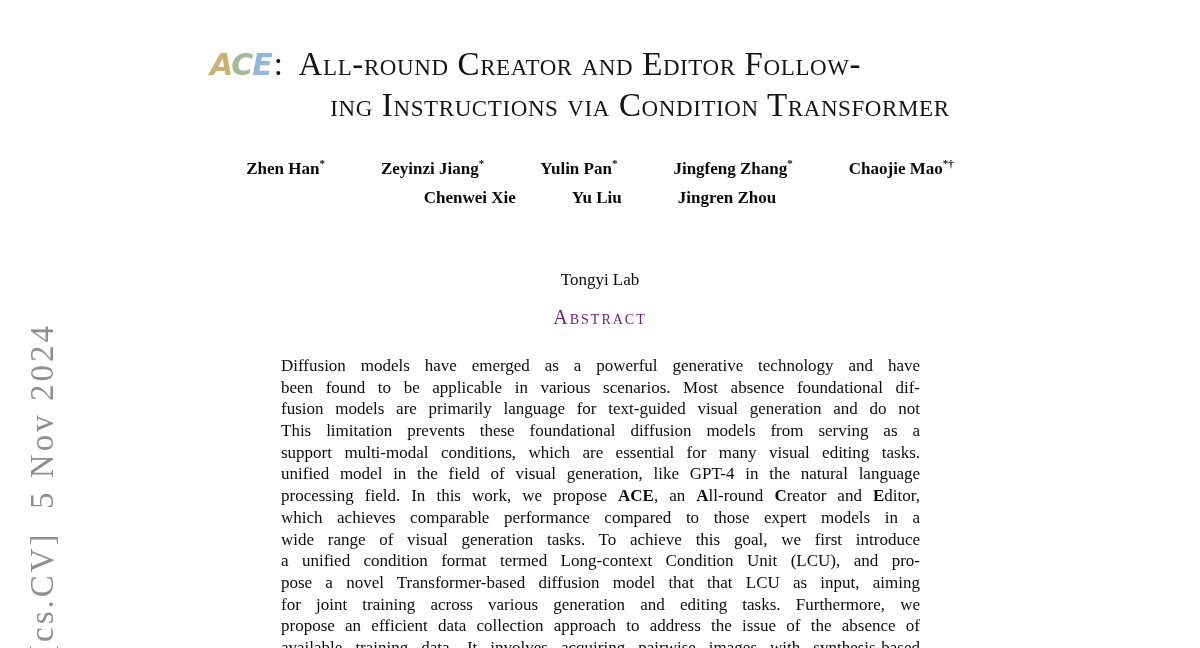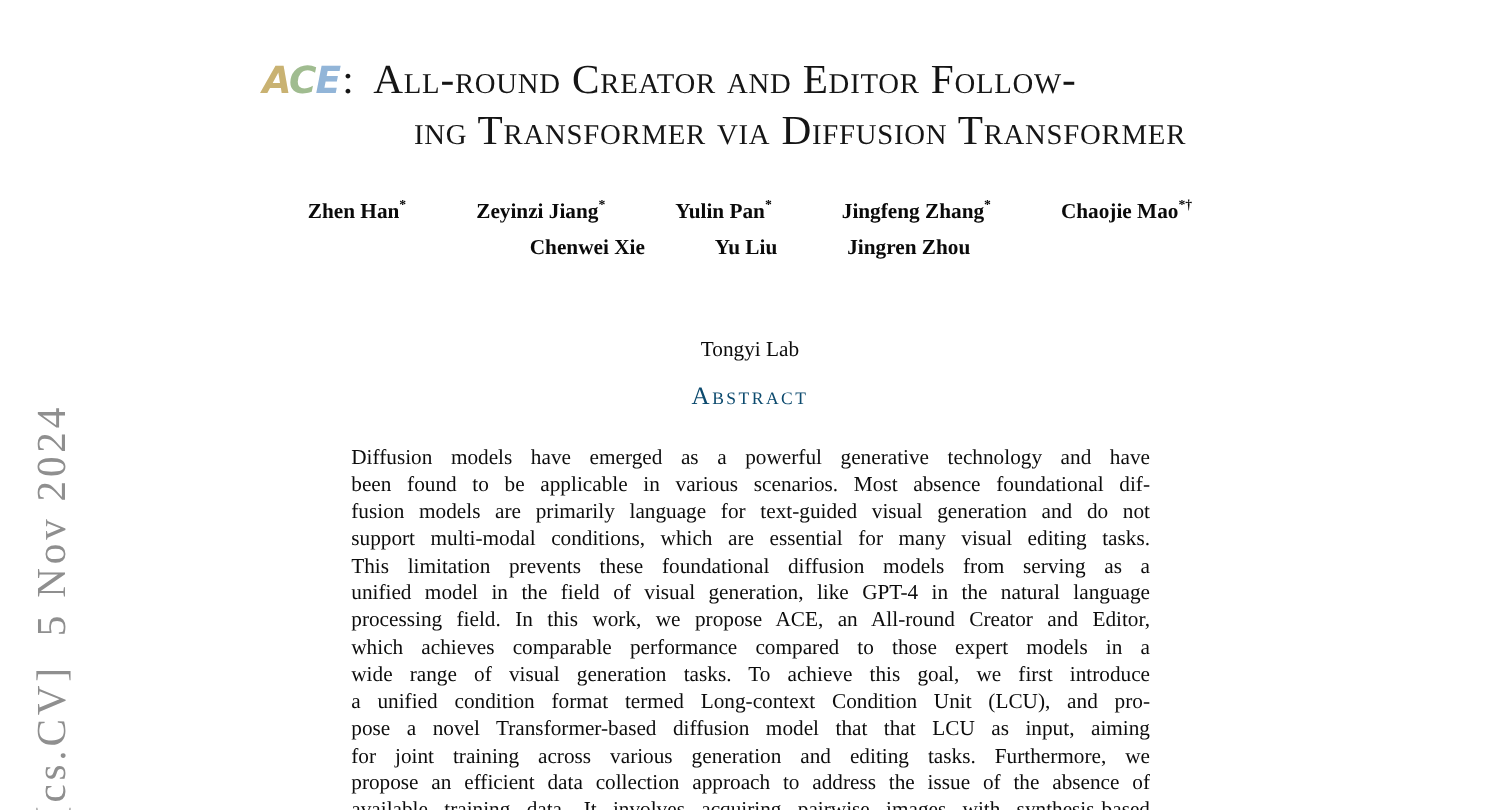--- a/index.html
+++ b/index.html
@@ -75,69 +75,69 @@
 
   .abs-heading {
     position: absolute;
     left: 0;
     top: 306px;
     width: 1200px;
     text-align: center;
     font-size: 20px;
     font-variant: small-caps;
     letter-spacing: 2px;
-    color: #0c4a6e;
+    color: #701a75;
   }
 
   
   .abstract {
     position: absolute;
     left: 281px;
     top: 355px;
     width: 639px;
     font-size: 17px;
     color: #0c0c0c;
   }
   .abs-line {
     height: 21.7px;
     line-height: 21.7px;
     white-space: nowrap;
     overflow: hidden;
     text-align: justify;
     text-align-last: justify;
   }
-  .b { font-weight: 400; }
+  .b { font-weight: 700; }
 </style>
 </head>
 <body>
 
 <div class="watermark">[cs.CV]  5 Nov 2024</div>
 
 <div class="title">
   <div class="t-line1">
     <span class="logo"><span class="logo-a">A</span><span class="logo-c">C</span><span class="logo-e">E</span></span><span class="t-colon">:</span><span class="sc">All-round Creator and Editor Follow-</span>
   </div>
-  <div class="t-line2 sc">ing Transformer via Diffusion Transformer</div>
+  <div class="t-line2 sc">ing Instructions via Condition Transformer</div>
 </div>
 
 <div class="authors">
   <div><span class="author">Zhen Han<sup>*</sup></span><span class="author">Zeyinzi Jiang<sup>*</sup></span><span class="author">Yulin Pan<sup>*</sup></span><span class="author">Jingfeng Zhang<sup>*</sup></span><span class="author">Chaojie Mao<sup>*†</sup></span></div>
   <div><span class="author">Chenwei Xie</span><span class="author">Yu Liu</span><span class="author">Jingren Zhou</span></div>
 </div>
 
 <div class="affiliation">Tongyi Lab</div>
 
 <div class="abs-heading sc">Abstract</div>
 
 <div class="abstract">
     <div class="abs-line"><span>Diffusion models have emerged as a powerful generative technology and have</span></div>
     <div class="abs-line"><span>been found to be applicable in various scenarios. Most absence foundational dif-</span></div>
     <div class="abs-line"><span>fusion models are primarily language for text-guided visual generation and do not</span></div>
+    <div class="abs-line"><span>This limitation prevents these foundational diffusion models from serving as a</span></div>
     <div class="abs-line"><span>support multi-modal conditions, which are essential for many visual editing tasks.</span></div>
-    <div class="abs-line"><span>This limitation prevents these foundational diffusion models from serving as a</span></div>
     <div class="abs-line"><span>unified model in the field of visual generation, like GPT-4 in the natural language</span></div>
     <div class="abs-line"><span>processing field. In this work, we propose </span><span class="b">ACE</span><span>, an </span><span class="b">A</span><span>ll-round </span><span class="b">C</span><span>reator and </span><span class="b">E</span><span>ditor,</span></div>
     <div class="abs-line"><span>which achieves comparable performance compared to those expert models in a</span></div>
     <div class="abs-line"><span>wide range of visual generation tasks. To achieve this goal, we first introduce</span></div>
     <div class="abs-line"><span>a unified condition format termed Long-context Condition Unit (LCU), and pro-</span></div>
     <div class="abs-line"><span>pose a novel Transformer-based diffusion model that that LCU as input, aiming</span></div>
     <div class="abs-line"><span>for joint training across various generation and editing tasks. Furthermore, we</span></div>
     <div class="abs-line"><span>propose an efficient data collection approach to address the issue of the absence of</span></div>
     <div class="abs-line"><span>available training data. It involves acquiring pairwise images with synthesis-based</span></div>
   </div>

